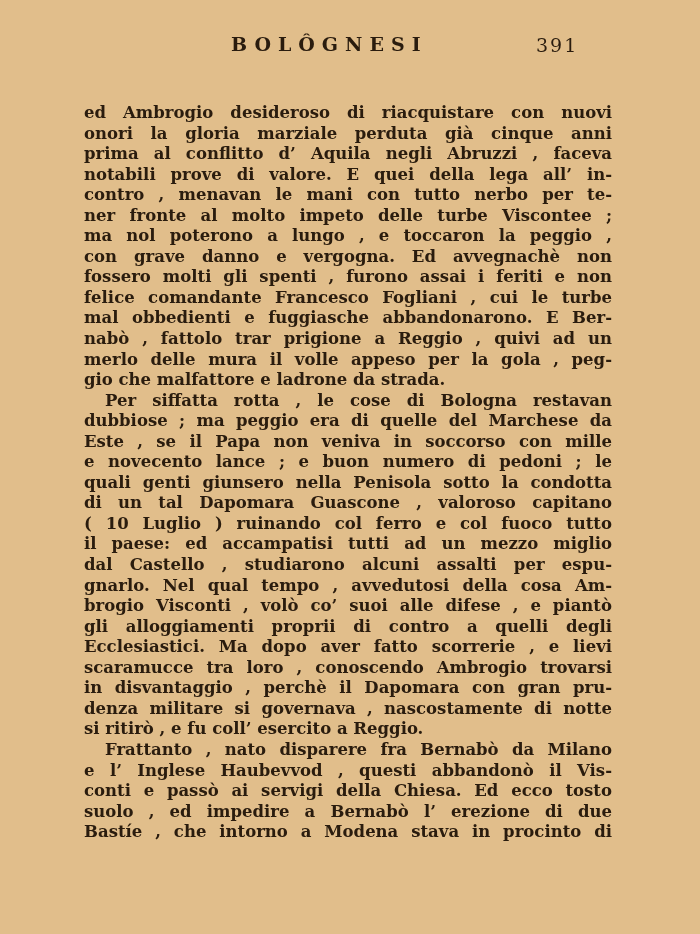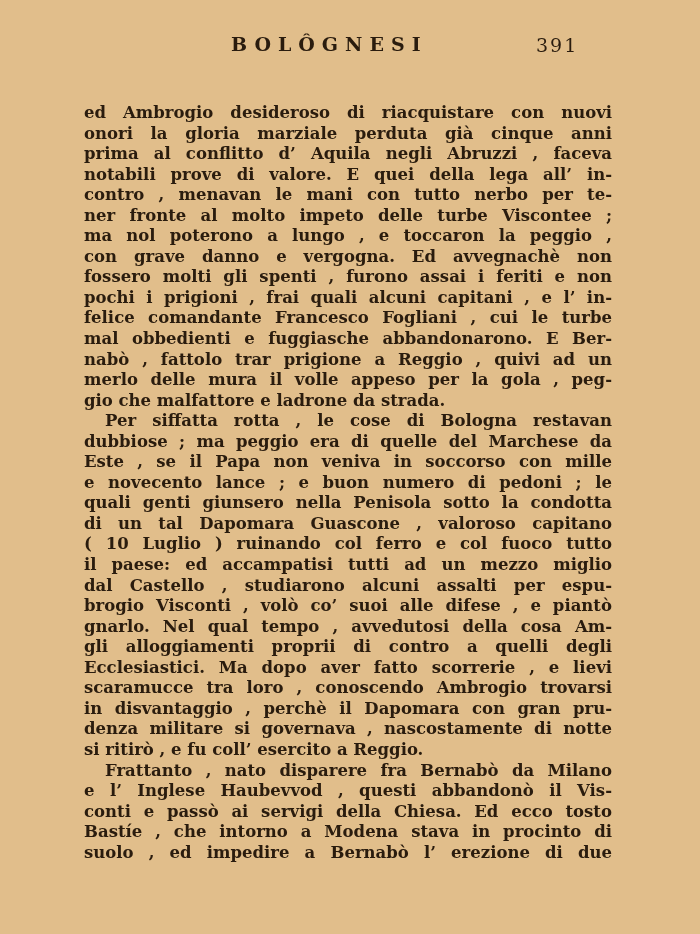--- a/index.html
+++ b/index.html
@@ -61,42 +61,41 @@
   <div class="text-block">
       <div class="line just">ed Ambrogio desideroso di riacquistare con nuovi</div>
       <div class="line just">onori la gloria marziale perduta già cinque anni</div>
       <div class="line just">prima al conflitto d’ Aquila negli Abruzzi , faceva</div>
       <div class="line just">notabili prove di valore. E quei della lega all’ in-</div>
       <div class="line just">contro , menavan le mani con tutto nerbo per te-</div>
       <div class="line just">ner fronte al molto impeto delle turbe Viscontee ;</div>
       <div class="line just">ma nol poterono a lungo , e toccaron la peggio ,</div>
       <div class="line just">con grave danno e vergogna. Ed avvegnachè non</div>
       <div class="line just">fossero molti gli spenti , furono assai i feriti e non</div>
-      <div class="line just">pochi i prigioni , frai quali alcuni capitani , e l’ in-</div>
       <div class="line just">felice comandante Francesco Fogliani , cui le turbe</div>
       <div class="line just">mal obbedienti e fuggiasche abbandonarono. E Ber-</div>
       <div class="line just">nabò , fattolo trar prigione a Reggio , quivi ad un</div>
       <div class="line just">merlo delle mura il volle appeso per la gola , peg-</div>
       <div class="line">gio che malfattore e ladrone da strada.</div>
       <div class="line just indent">Per siffatta rotta , le cose di Bologna restavan</div>
       <div class="line just">dubbiose ; ma peggio era di quelle del Marchese da</div>
       <div class="line just">Este , se il Papa non veniva in soccorso con mille</div>
       <div class="line just">e novecento lance ; e buon numero di pedoni ; le</div>
       <div class="line just">quali genti giunsero nella Penisola sotto la condotta</div>
       <div class="line just">di un tal Dapomara Guascone , valoroso capitano</div>
       <div class="line just">( 10 Luglio ) ruinando col ferro e col fuoco tutto</div>
       <div class="line just">il paese: ed accampatisi tutti ad un mezzo miglio</div>
       <div class="line just">dal Castello , studiarono alcuni assalti per espu-</div>
+      <div class="line just">gnarlo. Nel qual tempo , avvedutosi della cosa Am-</div>
       <div class="line just">brogio Visconti , volò co’ suoi alle difese , e piantò</div>
-      <div class="line just">gnarlo. Nel qual tempo , avvedutosi della cosa Am-</div>
       <div class="line just">gli alloggiamenti proprii di contro a quelli degli</div>
       <div class="line just">Ecclesiastici. Ma dopo aver fatto scorrerie , e lievi</div>
       <div class="line just">scaramucce tra loro , conoscendo Ambrogio trovarsi</div>
       <div class="line just">in disvantaggio , perchè il Dapomara con gran pru-</div>
       <div class="line just">denza militare si governava , nascostamente di notte</div>
       <div class="line">si ritirò , e fu coll’ esercito a Reggio.</div>
       <div class="line just indent">Frattanto , nato disparere fra Bernabò da Milano</div>
       <div class="line just">e l’ Inglese Haubevvod , questi abbandonò il Vis-</div>
       <div class="line just">conti e passò ai servigi della Chiesa. Ed ecco tosto</div>
+      <div class="line just">suolo , ed impedire a Bernabò l’ erezione di due</div>
       <div class="line just">Bastíe , che intorno a Modena stava in procinto di</div>
-      <div class="line just">suolo , ed impedire a Bernabò l’ erezione di due</div>
     </div>
 </div>
 
 </body></html>

